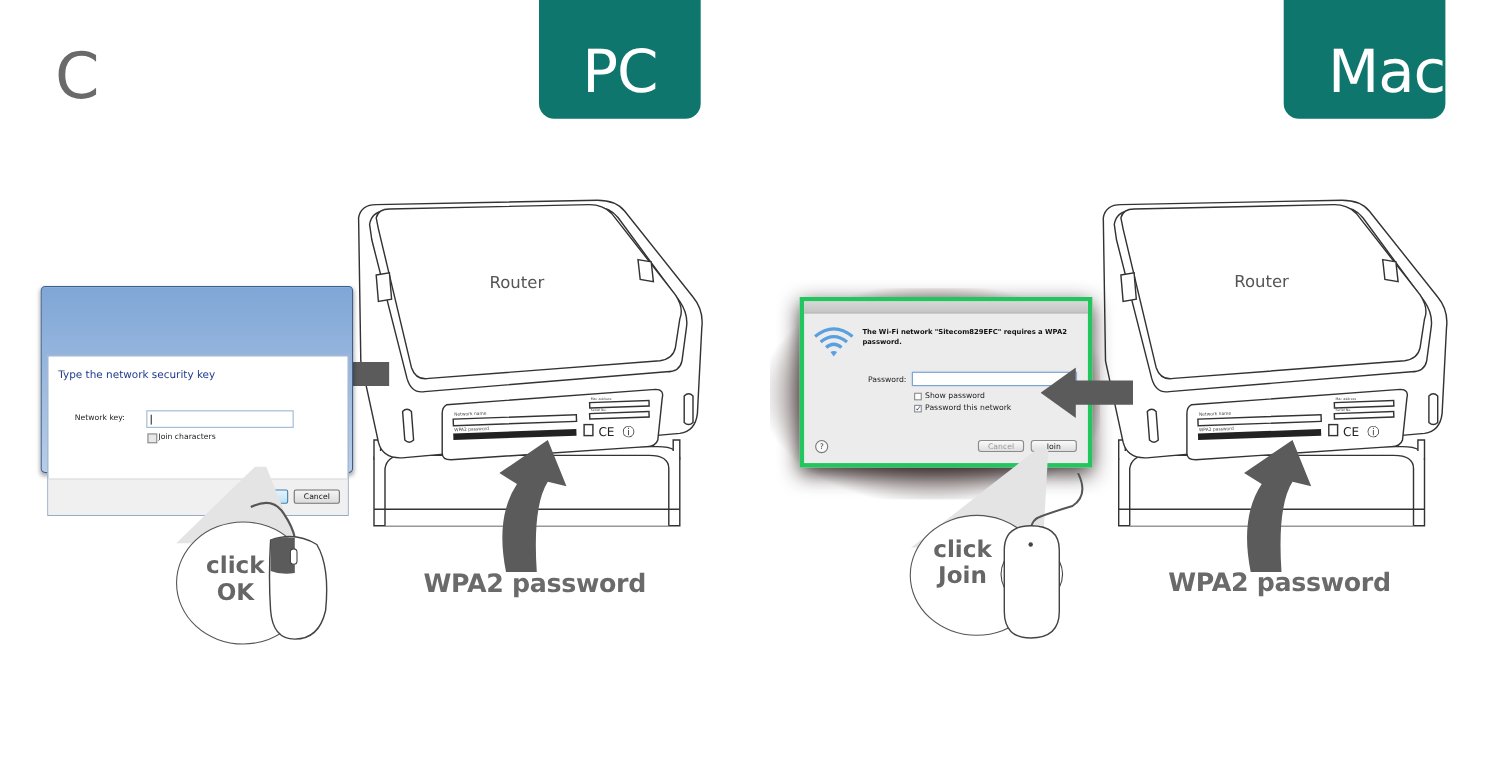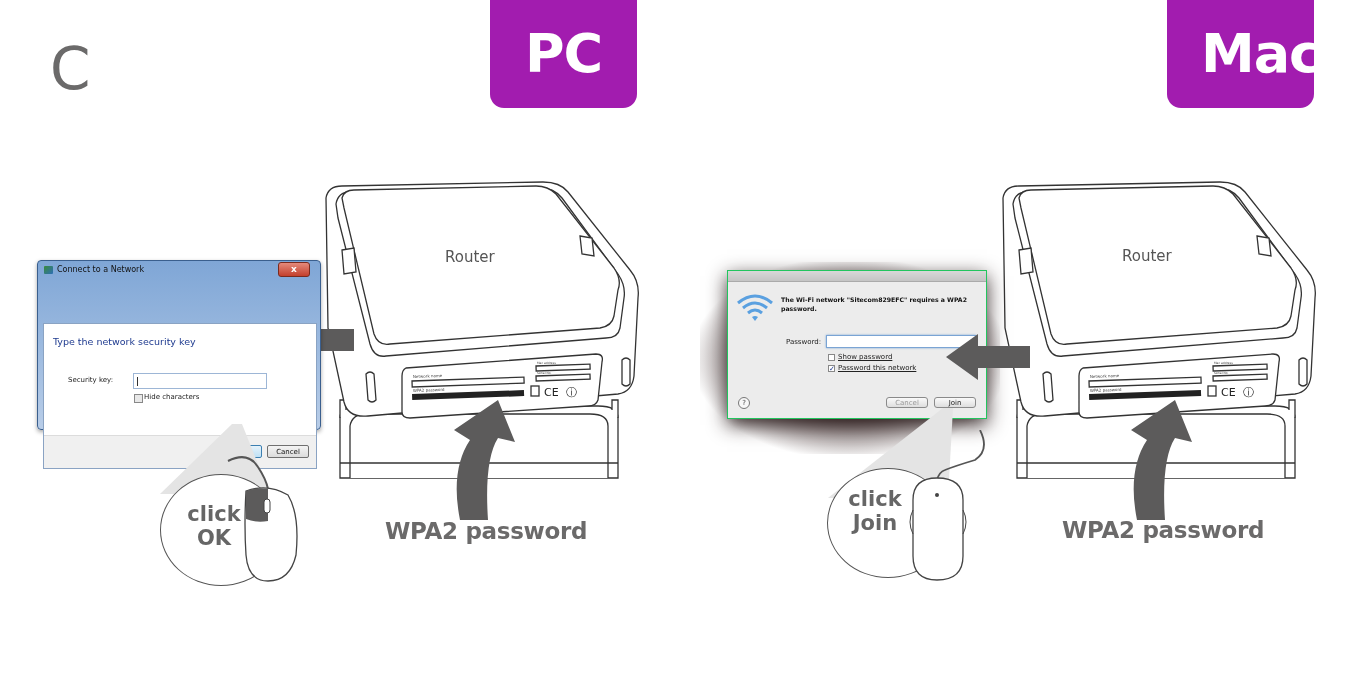--- a/index.html
+++ b/index.html
@@ -3,21 +3,21 @@
 <meta charset="utf-8">
 <style>
   html, body { margin:0; padding:0; background:#ffffff; }
   body { width:1367px; height:693px; position:relative; overflow:hidden; font-family:"DejaVu Sans", sans-serif; color:#666; }
   .abs { position:absolute; }
 
   
   .step-letter { left:50px; top:40px; font-size:58px; color:#6b6a6a; font-family:"DejaVu Sans", sans-serif; line-height:1; }
 
   
-  .platform-tab { top:0; height:108px; background:#a21caf; border-radius:0 0 14px 14px; color:#fff; font-weight:bold; font-size:54px; display:flex; justify-content:center; padding-top:22px; box-sizing:border-box; font-family:"DejaVu Sans", sans-serif; letter-spacing:-1px; }
+  .platform-tab { top:0; height:108px; background:#0f766e; border-radius:0 0 14px 14px; color:#fff; font-weight:normal; font-size:54px; display:flex; align-items:center; justify-content:center; padding-top:22px; box-sizing:border-box; font-family:"DejaVu Sans", sans-serif; letter-spacing:-1px; }
   .tab-pc { left:490px; width:147px; }
   .tab-mac { left:1167px; width:147px;padding-left:40px; }
 
   
   svg.router { position:absolute; }
 
   
   .win-dialog { left:37px; top:260px; width:282px; height:168px; border:1px solid #3a5f8e; border-radius:4px; background:linear-gradient(#7fa6d6,#b8cde8); box-shadow:0 2px 4px rgba(0,0,0,0.35); }
   .win-titlebar { left:0; top:0; right:0; height:17px; display:flex; align-items:center; font-size:8px; color:#111; padding-left:6px; }
   .win-titlebar .net-icon { width:9px; height:8px; margin-right:4px; background:linear-gradient(135deg,#3a8a3a,#2d6fb8); border-radius:1px; }
@@ -29,28 +29,28 @@
   .win-input .caret { position:absolute; left:3px; top:3px; width:1px; height:9px; background:#333; }
   .win-check { position:absolute; left:90px; top:70px; width:7px; height:7px; border:1px solid #888; background:#e8e8e8; }
   .win-check-label { position:absolute; left:100px; top:69px; font-size:7px; color:#222; }
   .win-footer { position:absolute; left:0; right:0; bottom:0; height:32px; background:#f0f0f0; border-top:1px solid #dcdcdc; }
   .win-btn { position:absolute; top:9px; height:13px; font-size:7px; color:#111; text-align:center; line-height:12px; border-radius:2px; border:1px solid #707070; background:linear-gradient(#f4f4f4,#dcdcdc); box-sizing:border-box; }
   .win-ok { left:176px; width:42px; border-color:#3c7fb1; background:linear-gradient(#e6f3fb,#bfe0f4); }
   .win-cancel { left:223px; width:42px; }
 
   
   .mac-shadow { left:700px; top:262px; width:300px; height:192px; background:radial-gradient(ellipse at center, rgba(60,40,40,0.85) 40%, rgba(90,70,70,0.0) 75%); }
-  .mac-dialog { left:727px; top:270px; width:258px; height:147px; background:#ececec; border:1px solid #22c55e; box-shadow:0 6px 18px rgba(40,25,25,0.9); }
+  .mac-dialog { left:727px; top:270px; width:258px; height:147px; background:#ececec; border:4px solid #22c55e; box-shadow:0 6px 18px rgba(40,25,25,0.9); }
   .mac-titlebar { position:absolute; left:0; top:0; right:0; height:10px; background:linear-gradient(#d8d8d8,#c4c4c4); border-bottom:1px solid #aaa; }
   .mac-wifi { position:absolute; left:8px; top:22px; }
   .mac-message { position:absolute; left:53px; top:24px; width:200px; font-size:6.2px; font-weight:bold; color:#111; line-height:9px; }
   .mac-label { position:absolute; left:58px; top:67px; font-size:7px; color:#222; }
   .mac-input { position:absolute; left:98px; top:64px; width:150px; height:13px; border:1px solid #7aa4d4; background:#fff; box-shadow:0 0 2px #7aa4d4; box-sizing:border-box; }
   .mac-check { position:absolute; width:7px; height:7px; border:1px solid #888; background:#fff; box-sizing:border-box; font-size:7px; line-height:6px; color:#1e3a8f; font-weight:bold; }
-  .mac-check-label { position:absolute; font-size:7px; color:#222;text-decoration:underline; }
+  .mac-check-label { position:absolute; font-size:7px; color:#222; }
   .mac-help { position:absolute; left:10px; top:126px; width:10px; height:10px; border:1px solid #777; border-radius:50%; font-size:7px; text-align:center; line-height:10px; color:#444; background:#f8f8f8; }
   .mac-btn { position:absolute; top:126px; height:11px; font-size:7px; text-align:center; line-height:10px; border:1px solid #8a8a8a; border-radius:3px; background:linear-gradient(#fafafa,#dedede); box-sizing:border-box; }
   .mac-cancel { left:158px; width:42px; color:#999; }
   .mac-join { left:206px; width:42px; color:#222; }
 
   
   .big-arrow { position:absolute; }
 
   
   .callout { position:absolute; border:1.5px solid #555; border-radius:50%; background:#fff; }
@@ -110,34 +110,29 @@
 
   <svg class="big-arrow" style="left:268px;top:317px" width="86" height="46" viewBox="0 0 86 46">
     <path d="M0 23 L32 0 L32 12 L86 12 L86 34 L32 34 L32 46 Z" fill="#5c5b5b"></path>
   </svg>
 
   <svg class="big-arrow" style="left:440px;top:400px" width="90" height="120" viewBox="0 0 90 120">
     <path d="M20 120 Q10 70 30 40 L14 30 L58 0 L75 42 L58 38 Q44 60 48 120 Z" fill="#5c5b5b"></path>
   </svg>
 
   <div class="abs win-dialog">
-    <div class="abs win-titlebar">
-      <span class="net-icon"></span>
-      <span>Connect to a Network</span>
-      <span class="win-close">x</span>
-    </div>
     <div class="win-body">
       <div class="win-heading">Type the network security key</div>
-      <div class="win-label">Security key:</div>
+      <div class="win-label">Network key:</div>
       <div class="win-input">
         <span class="caret"></span>
         <span></span>
       </div>
       <div class="win-check"></div>
-      <div class="win-check-label">Hide characters</div>
+      <div class="win-check-label">Join characters</div>
       <div class="win-footer">
         <div class="win-btn win-ok">OK</div>
         <div class="win-btn win-cancel">Cancel</div>
       </div>
     </div>
   </div>
 
   <svg class="big-arrow" style="left:160px;top:424px" width="110" height="70" viewBox="0 0 110 70">
     <path d="M72 0 L82 0 L110 70 L0 70 Z" fill="#e4e4e4"></path>
   </svg>

